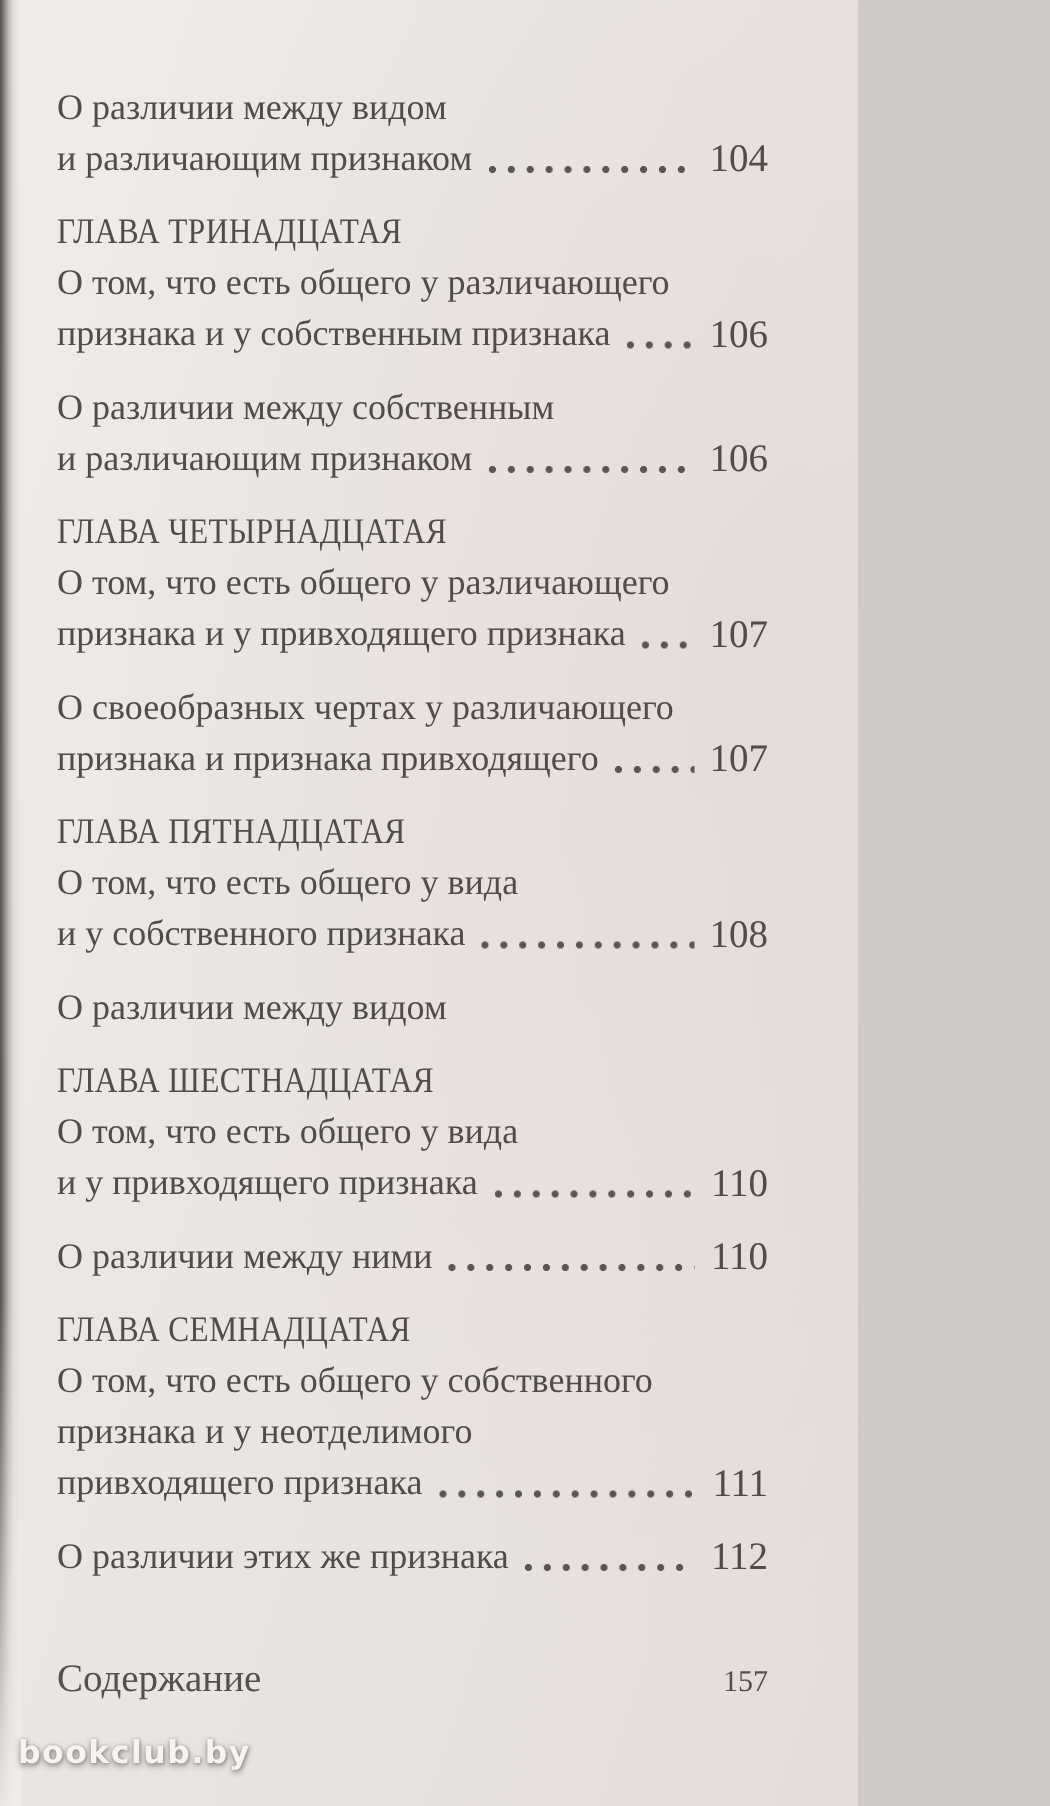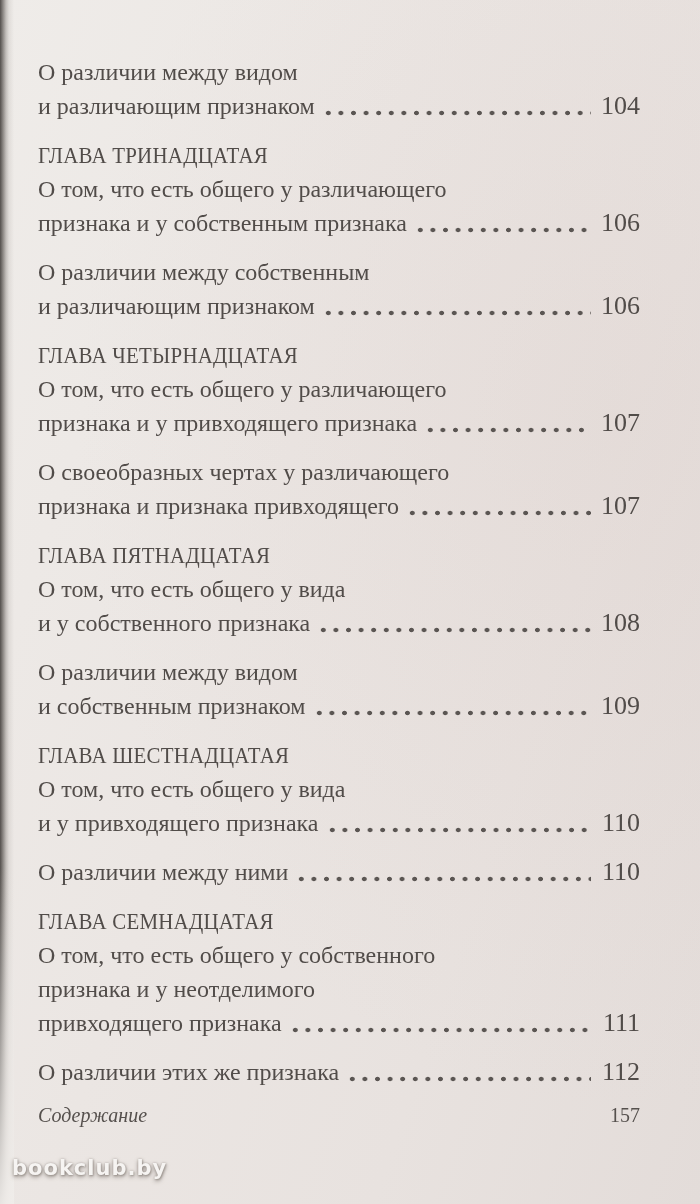--- a/index.html
+++ b/index.html
@@ -1,18 +1,18 @@
 <!DOCTYPE html>
 <html><head>
 <meta charset="utf-8">
 <style>
   html, body { margin: 0; padding: 0; background: #cfcac6; }
   .page {
     position: relative;
-    width: 700px;
+    width: 572px;
     height: 1204px;
     overflow: hidden;
     background:
       radial-gradient(ellipse at 88% 35%, rgba(214,196,192,0.22), rgba(214,196,192,0) 62%),
       linear-gradient(108deg, #efece9 0%, #ebe6e3 40%, #e8e2df 70%, #e3dcd9 100%);
     font-family: "Liberation Serif", "DejaVu Serif", serif;
     color: #514c49;
   }
   
   .edge {
@@ -61,22 +61,21 @@
   .footer {
     position: absolute;
     left: 38px;
     right: 60px;
     top: 1104px;
     display: flex;
     justify-content: space-between;
     align-items: baseline;
   }
   .footer-title {
-    font-style: italic;
-    font-size: 20px;
+    font-size: 26px;
     color: #55504d;
   }
   .footer-page { font-size: 20px; color: #55504d; }
   .watermark {
     position: absolute;
     left: 12px;
     top: 1156px;
     font-family: "DejaVu Sans", "Liberation Sans", sans-serif;
     font-weight: bold;
     font-size: 21px;
@@ -139,25 +138,20 @@
           <div class="line heading">ГЛАВА ПЯТНАДЦАТАЯ</div>
           <div class="line">О том, что есть общего у вида</div>
           <div class="line leader-row">
             <span class="entry-text">и у собственного признака</span>
             <span class="dots"></span>
             <span class="pagenum">108</span>
           </div>
         </div>
         <div class="block">
           <div class="line">О различии между видом</div>
-          <div class="line leader-row">
-            <span class="entry-text">и собственным признаком</span>
-            <span class="dots"></span>
-            <span class="pagenum">109</span>
-          </div>
         </div>
         <div class="block">
           <div class="line heading">ГЛАВА ШЕСТНАДЦАТАЯ</div>
           <div class="line">О том, что есть общего у вида</div>
           <div class="line leader-row">
             <span class="entry-text">и у привходящего признака</span>
             <span class="dots"></span>
             <span class="pagenum">110</span>
           </div>
         </div>

